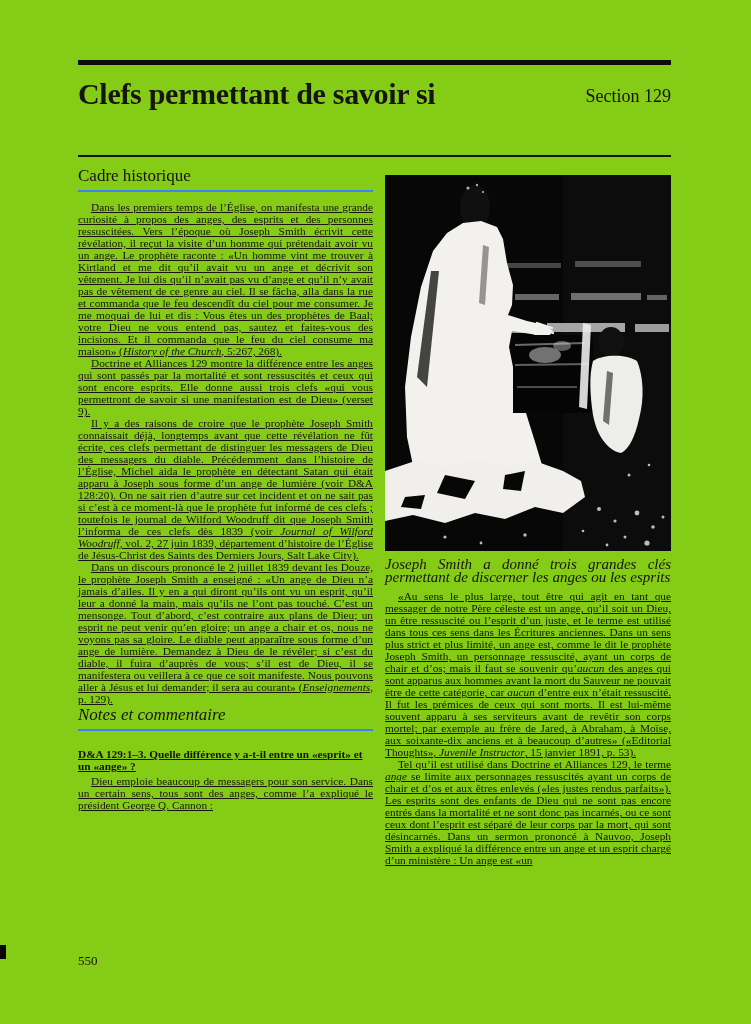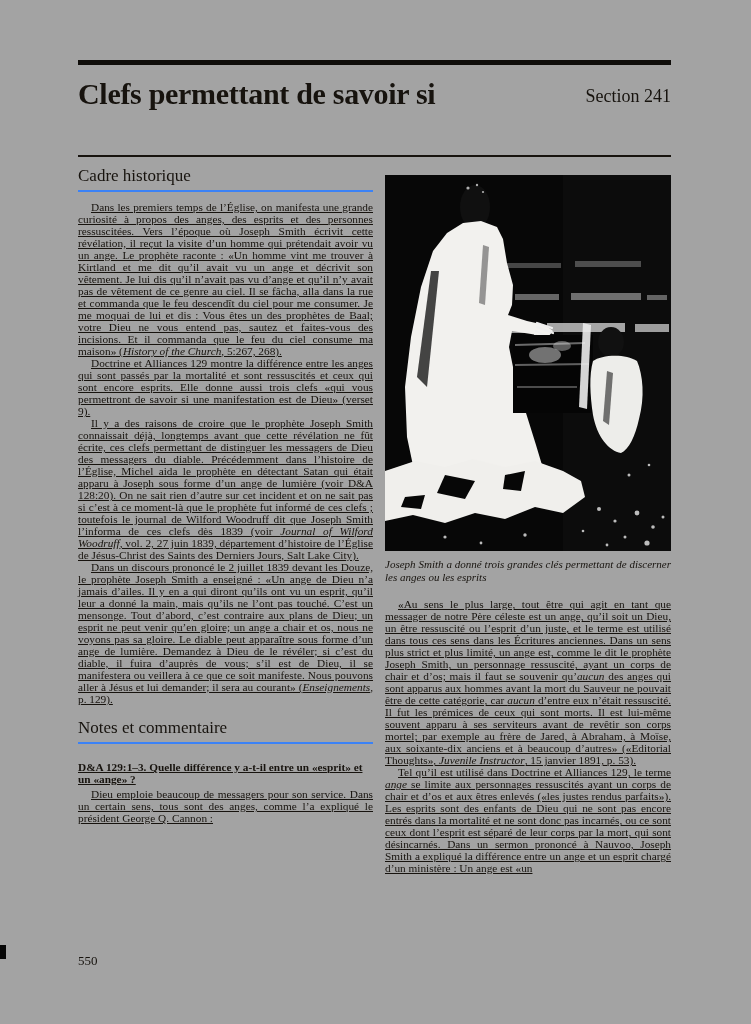--- a/index.html
+++ b/index.html
@@ -1,49 +1,49 @@
 <!DOCTYPE html>
 <html lang="fr"><head>
 <meta charset="utf-8">
 <style>
   html,body{margin:0;padding:0;background:#e8e6e0;}
   .page{
-    position:relative;width:751px;height:1024px;background:#a3a3a3;
+    position:relative;width:751px;height:1024px;background:#84cc16;
     font-family:"Liberation Serif","DejaVu Serif",serif;color:#17130e;
     overflow:hidden;
   }
   .header{position:absolute;left:78px;top:60px;width:593px;}
   .rule-thick{height:5px;background:#0f0d0a;}
   .title-row{display:flex;justify-content:space-between;align-items:flex-start;padding-top:12px;}
   .title{font-size:30px;line-height:33px;font-weight:bold;letter-spacing:-0.3px;margin:0;}
   .section-label{font-size:18px;line-height:20px;margin-top:9px;white-space:nowrap;}
   .title-underline{position:absolute;left:78px;top:155px;width:593px;height:2px;background:#17130e;}
   .col{position:absolute;}
   .col-left{left:78px;top:166px;width:295px;}
   .col-right{left:385px;top:175px;width:286px;}
   .col-heading{font-size:17px;line-height:20px;padding-bottom:4px;border-bottom:2px solid #3b82f6;margin-bottom:9px;}
-  .col-heading.notes{margin-top:13px;}
+  .col-heading.notes{font-style:italic;}
   p.body{font-size:11.3px;line-height:12px;text-align:justify;margin:0;text-indent:13px;text-decoration:underline;}
   p.bold-q{font-weight:bold;text-indent:0;margin-top:17px;margin-bottom:3px;text-align:left;}
   .it{font-style:italic;}
   .photo{display:block;width:286px;height:376px;}
-  .caption{font-style:italic;font-size:11px;line-height:12.6px;margin-top:7px;margin-bottom:15px;text-align:justify;}
+  .caption{font-style:italic;font-size:15px;line-height:12.6px;margin-top:7px;margin-bottom:7px;text-align:justify;}
   .page-number{position:absolute;left:78px;top:953px;font-size:13px;}
   .artifact{position:absolute;left:0;top:945px;width:6px;height:14px;background:#060606;}
 </style>
 </head>
 <body>
 
 <div class="page">
 
   <div class="header">
     <div class="rule-thick"></div>
     <div class="title-row">
       <h1 class="title"><span>Clefs permettant de savoir si</span><br></h1>
-      <div class="section-label">Section 241</div>
+      <div class="section-label">Section 129</div>
     </div>
   </div>
   <div class="title-underline"></div>
 
   <div class="col col-left">
     <div class="col-heading">Cadre historique</div>
     <p class="body"><span>Dans les premiers temps de l’Église, on manifesta une grande curiosité à propos des anges, des esprits et des personnes ressuscitées. Vers l’époque où Joseph Smith écrivit cette révélation, il reçut la visite d’un homme qui prétendait avoir vu un ange. Le prophète raconte : «Un homme vint me trouver à Kirtland et me dit qu’il avait vu un ange et décrivit son vêtement. Je lui dis qu’il n’avait pas vu d’ange et qu’il n’y avait pas de vêtement de ce genre au ciel. Il se fâcha, alla dans la rue et commanda que le feu descendît du ciel pour me consumer. Je me moquai de lui et dis : Vous êtes un des prophètes de Baal; votre Dieu ne vous entend pas, sautez et faites-vous des incisions. Et il commanda que le feu du ciel consume ma maison» (</span><span class="it">History of the Church</span><span>, 5:267, 268).</span></p>
     <p class="body"><span>Doctrine et Alliances 129 montre la différence entre les anges qui sont passés par la mortalité et sont ressuscités et ceux qui sont encore esprits. Elle donne aussi trois clefs «qui vous permettront de savoir si une manifestation est de Dieu» (verset 9).</span></p>
     <p class="body"><span>Il y a des raisons de croire que le prophète Joseph Smith connaissait déjà, longtemps avant que cette révélation ne fût écrite, ces clefs permettant de distinguer les messagers de Dieu des messagers du diable. Précédemment dans l’histoire de l’Église, Michel aida le prophète en détectant Satan qui était apparu à Joseph sous forme d’un ange de lumière (voir D&amp;A 128:20). On ne sait rien d’autre sur cet incident et on ne sait pas si c’est à ce moment-là que le prophète fut informé de ces clefs ; toutefois le journal de Wilford Woodruff dit que Joseph Smith l’informa de ces clefs dès 1839 (voir </span><span class="it">Journal of Wilford Woodruff</span><span>, vol. 2, 27 juin 1839, département d’histoire de l’Église de Jésus-Christ des Saints des Derniers Jours, Salt Lake City).</span></p>
     <p class="body"><span>Dans un discours prononcé le 2 juillet 1839 devant les Douze, le prophète Joseph Smith a enseigné : «Un ange de Dieu n’a jamais d’ailes. Il y en a qui diront qu’ils ont vu un esprit, qu’il leur a donné la main, mais qu’ils ne l’ont pas touché. C’est un mensonge. Tout d’abord, c’est contraire aux plans de Dieu; un esprit ne peut venir qu’en gloire; un ange a chair et os, nous ne voyons pas sa gloire. Le diable peut apparaître sous forme d’un ange de lumière. Demandez à Dieu de le révéler; si c’est du diable, il fuira d’auprès de vous; s’il est de Dieu, il se manifestera ou veillera à ce que ce soit manifeste. Nous pouvons aller à Jésus et lui demander; il sera au courant» (</span><span class="it">Enseignements</span><span>, p. 129).</span></p>

